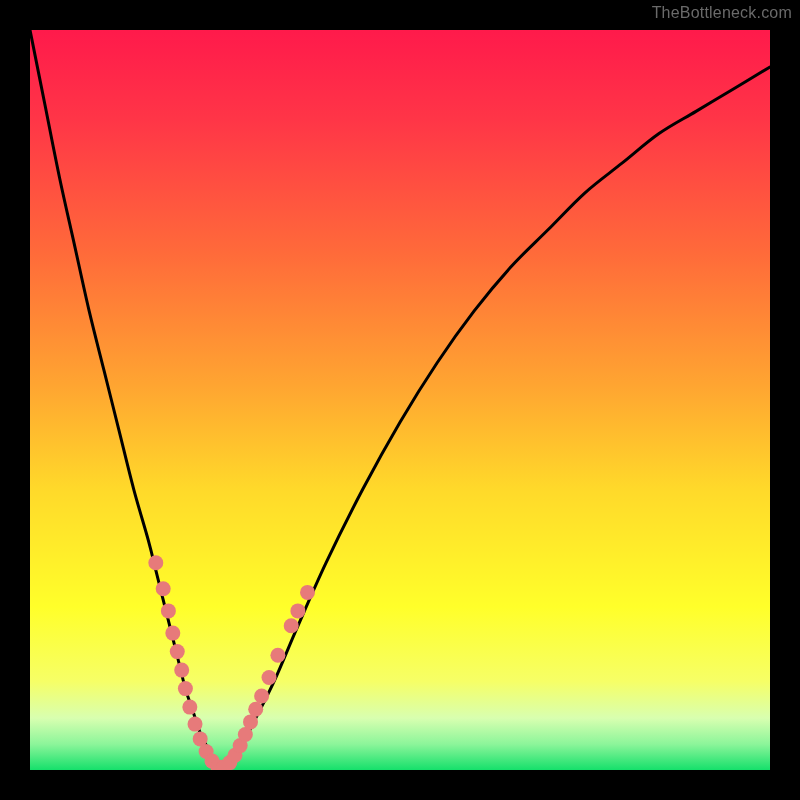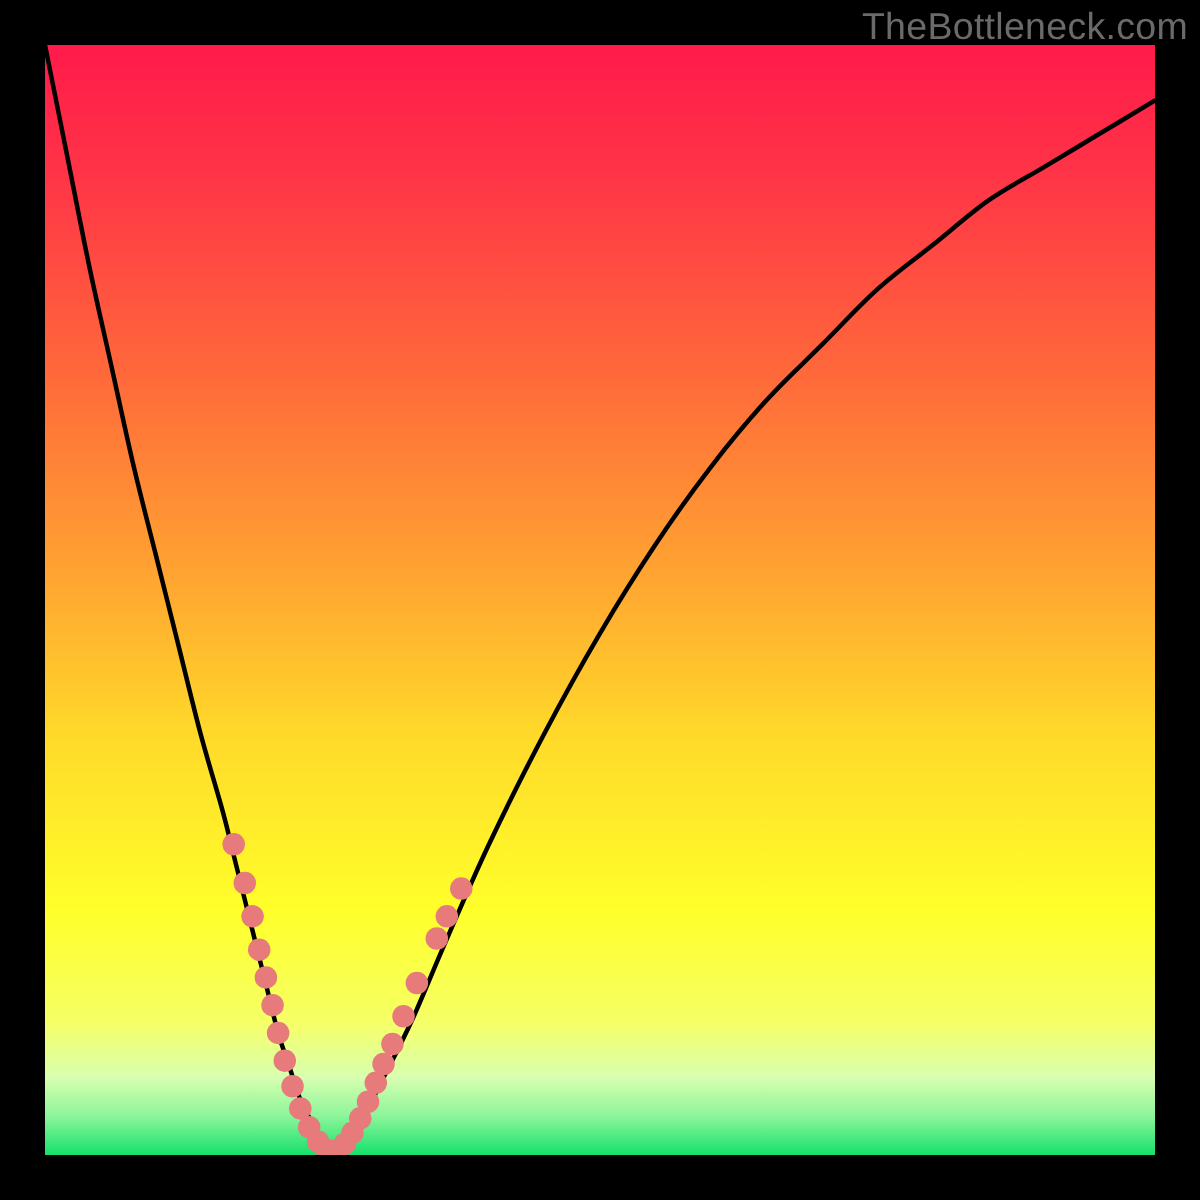--- a/index.html
+++ b/index.html
@@ -36,21 +36,21 @@
     left: 0;
     top: 0;
     width: 100%;
     height: 100%;
   }
   .watermark {
     position: absolute;
     top: 4px;
     right: 8px;
     color: #6a6a6a;
-    font-size: 25px;
+    font-size: 16px;
     font-weight: 500;
     letter-spacing: 0.2px;
     user-select: none;
   }
 </style>
 </head>
 <body>
 
 <div class="frame">
   <div class="plot-area">

